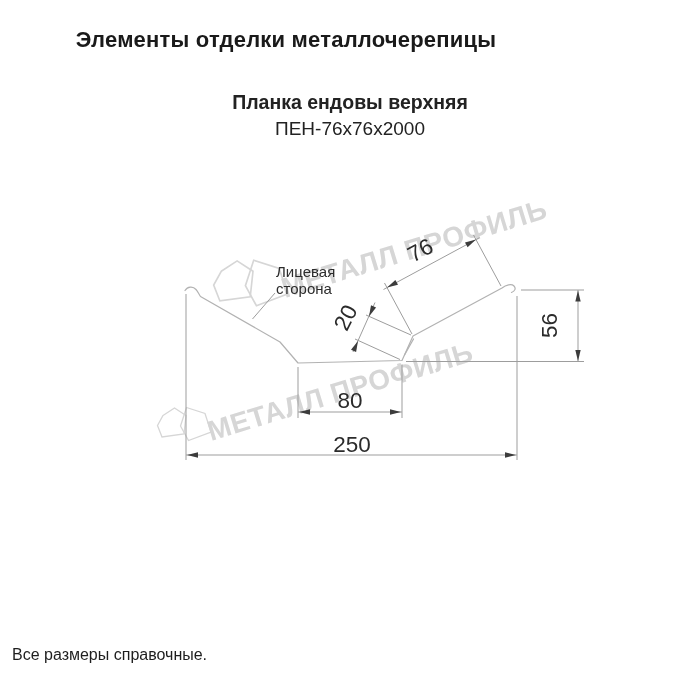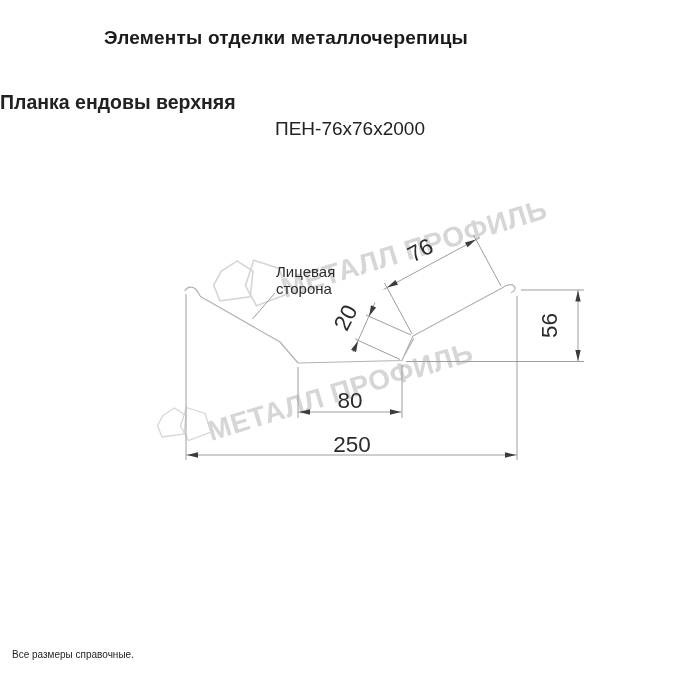--- a/index.html
+++ b/index.html
@@ -2,34 +2,34 @@
 <html><head>
 <meta charset="utf-8">
 <style>
   html,body{margin:0;padding:0;background:#ffffff;}
   .page{
     position:relative;width:700px;height:700px;background:#ffffff;overflow:hidden;
     font-family:"Liberation Sans","DejaVu Sans",sans-serif;
   }
   .page-title{
     position:absolute;top:27px;left:0;width:572px;text-align:center;
-    font-size:19px;font-weight:700;color:#1a1a1a;letter-spacing:.2px;
+    font-size:22px;font-weight:700;color:#1a1a1a;letter-spacing:.2px;
   }
   .product-subtitle{
-    position:absolute;top:91px;left:0;width:700px;text-align:left;
+    position:absolute;top:91px;left:0;width:700px;text-align:center;
     font-size:19.5px;font-weight:700;color:#222;
   }
   .product-code{
     position:absolute;top:118px;left:0;width:700px;text-align:center;
     font-size:19px;font-weight:400;color:#222;
   }
   .drawing-svg{position:absolute;top:0;left:0;}
   .notes{
     position:absolute;left:12px;top:646px;color:#1e1e1e;
-    font-size:10px;line-height:17.5px;
+    font-size:16px;line-height:17.5px;
   }
   .wm-text{font-size:28px;font-weight:700;letter-spacing:.5px;}
   .dim-text{font-size:22.5px;fill:#2b2b2b;}
   .label-text{font-size:15px;fill:#2b2b2b;}
   text{font-family:"Liberation Sans","DejaVu Sans",sans-serif;}
 </style>
 </head>
 <body>
 
 <div class="page">

